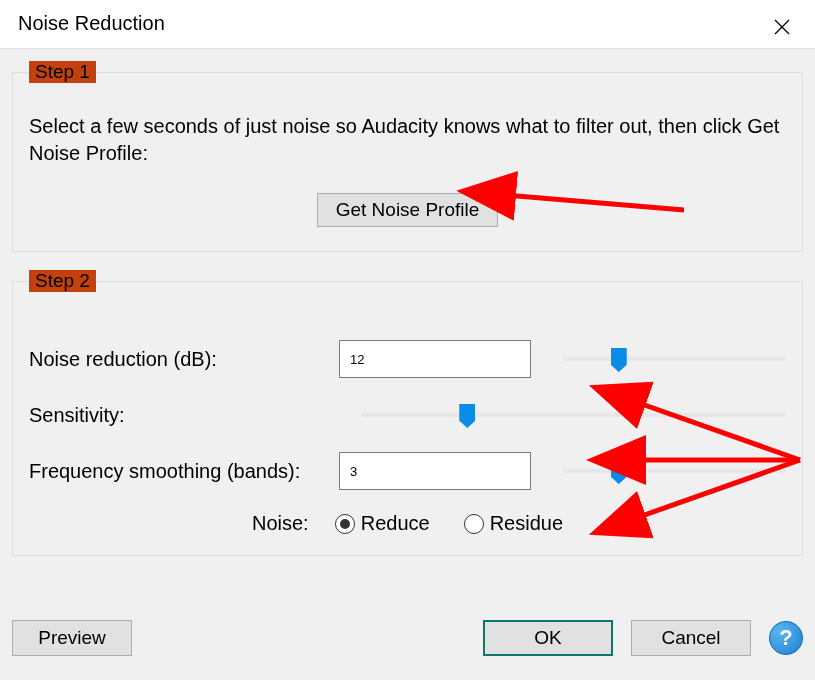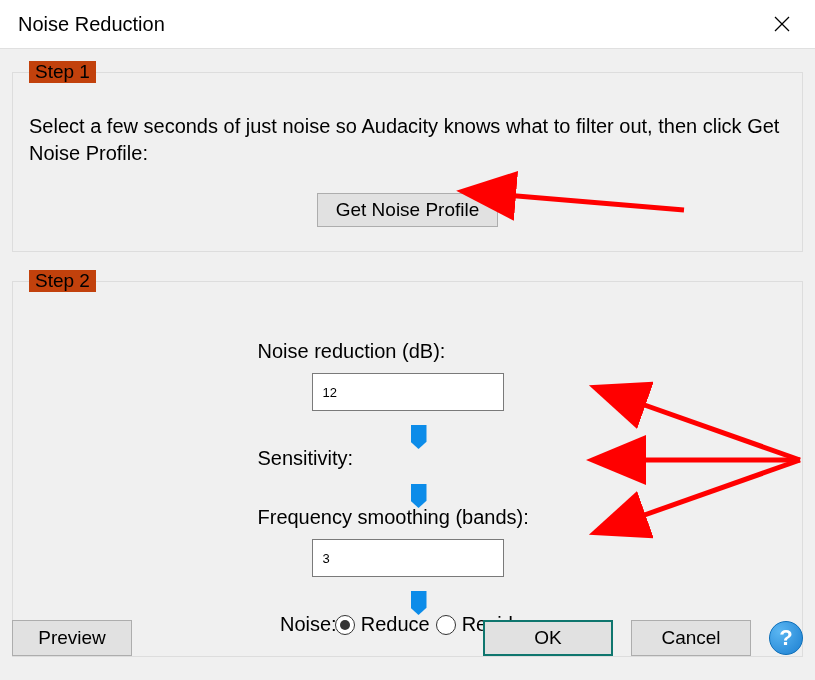--- a/index.html
+++ b/index.html
@@ -8,21 +8,20 @@
       font-size: 19px;
       background: #fff;
       width: 815px;
       height: 680px;
       overflow: hidden;
       position: relative;
     }
     .titlebar {
       height: 48px;
       display: flex;
-      align-items: center;
       padding: 12px 18px;
       background: #fff;
     }
     .titlebar .title { font-size: 20px; }
     .titlebar .close {
       margin-left: auto;
       width: 30px; height: 30px;
       display: flex; align-items: center; justify-content: center;
       font-size: 18px;
       cursor: pointer;
@@ -64,21 +63,20 @@
       font-size: 19px;
       padding: 5px 18px;
       cursor: pointer;
     }
     .step2-rows { margin-top: 34px; }
     .row {
       display: flex;
       align-items: center;
       margin-bottom: 22px;
       gap: 10px;
-      flex-direction: column;
     }
     .row .lbl {
       width: 300px;
       font-size: 20px;
     }
     input.num {
       width: 192px;
       height: 38px;
       border: 1px solid #7a7a7a;
       font-size: 13px;
@@ -105,21 +103,21 @@
       width: 16px;
       height: 24px;
       background: #0c8ce9;
       transform: translateX(-50%);
       clip-path: polygon(0 0, 100% 0, 100% 70%, 50% 100%, 0 70%);
     }
     .noise-row {
       display: flex;
       align-items: center;
       justify-content: center;
-      gap: 6px;
+      gap: 34px;
       margin-top: 12px;
     }
     .noise-row .lbl2 { font-size: 20px; margin-right: -8px;}
     label.radio {
       display: flex; align-items: center; gap: 6px;
       font-size: 20px;
       cursor: pointer;
     }
     .radiodot {
       width: 20px; height: 20px;

